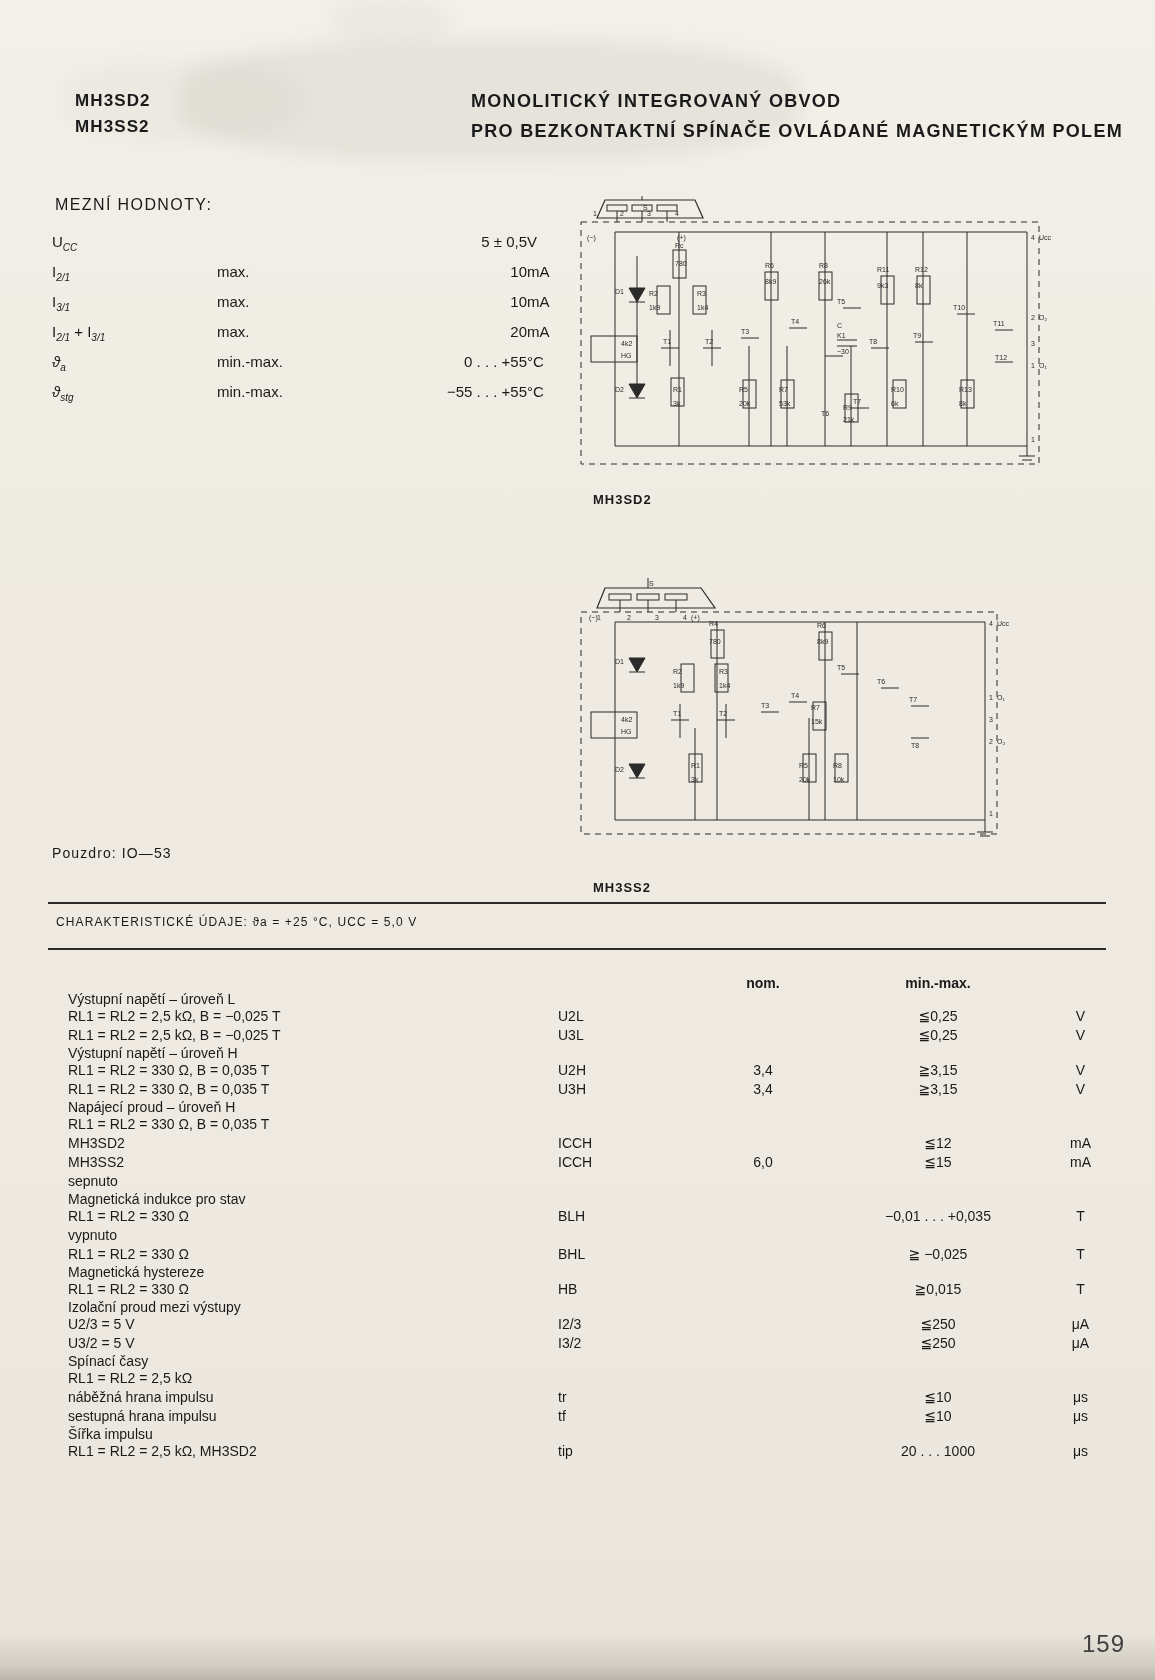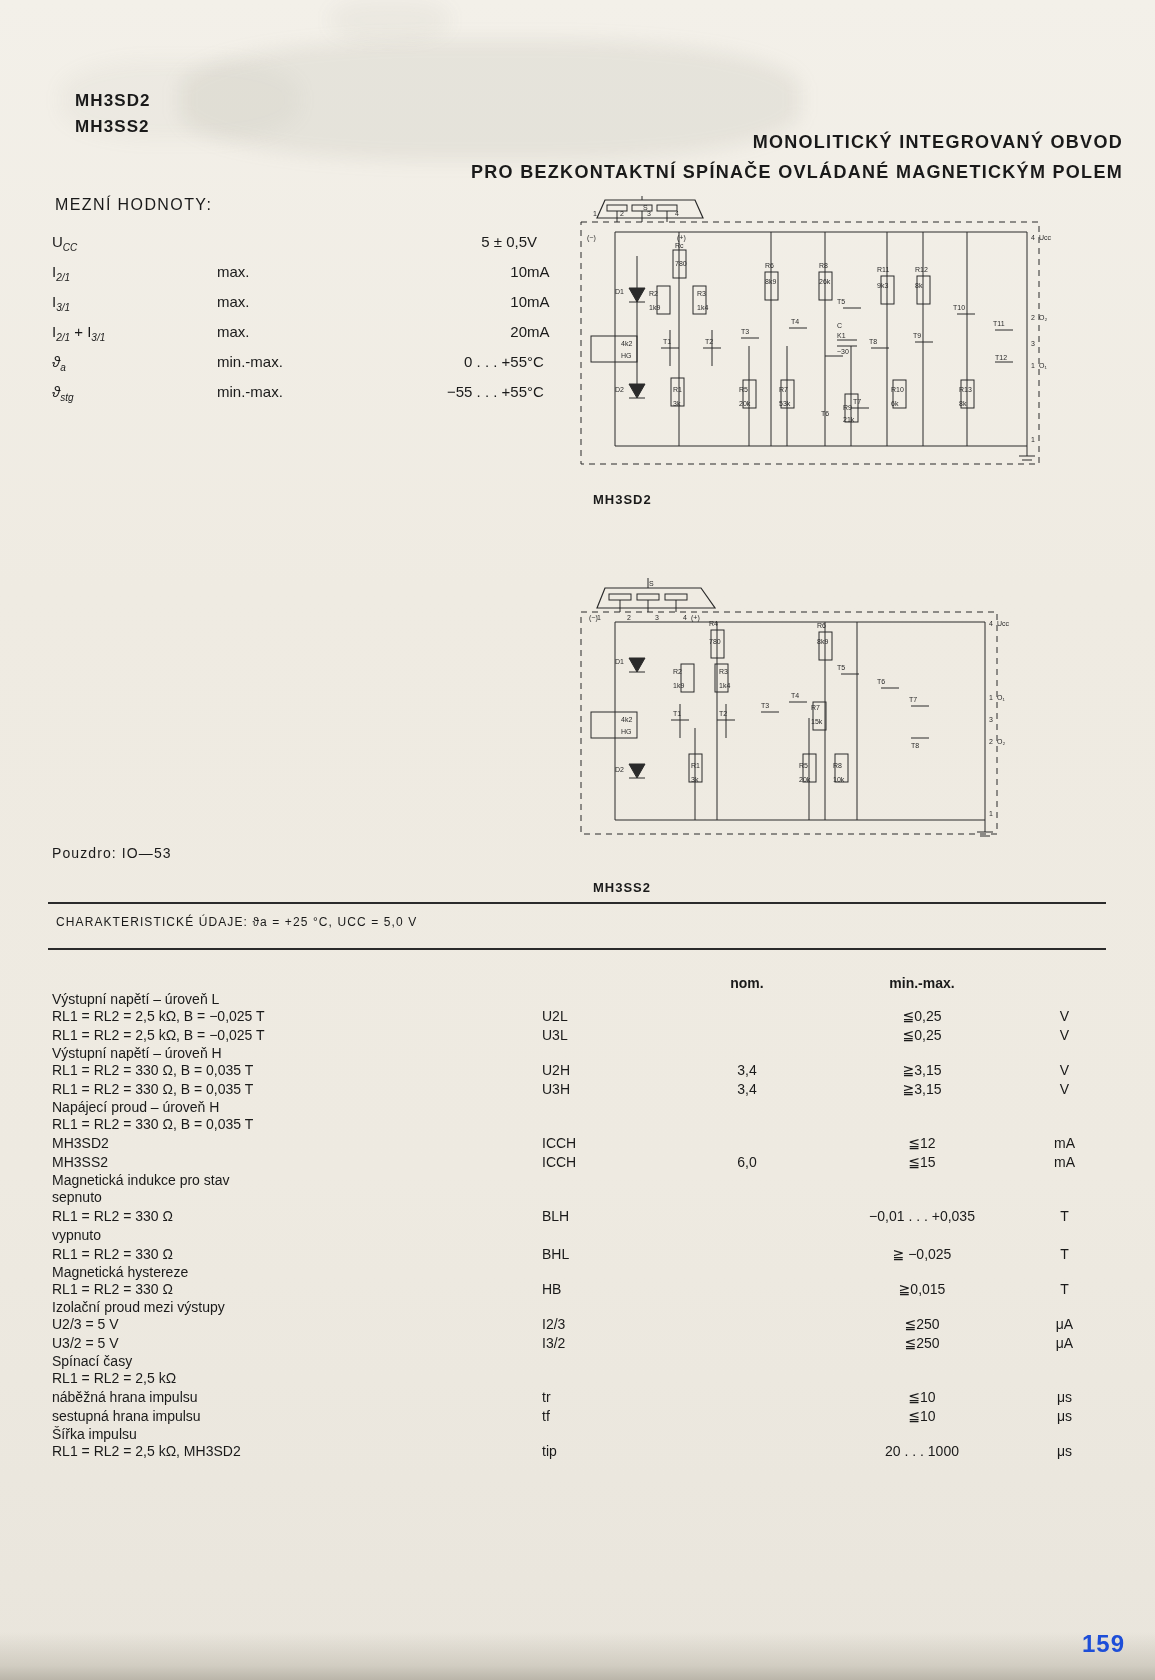--- a/index.html
+++ b/index.html
@@ -19,22 +19,22 @@
   .smudge{
     position:absolute;background:rgba(150,145,135,0.13);
     filter:blur(9px);border-radius:40%;
   }
   
   .hdr-left{
     position:absolute;left:75px;top:88px;
     font-size:17px;font-weight:bold;letter-spacing:1.1px;line-height:26px;
   }
   .hdr-right{
-    position:absolute;right:32px;top:86px;text-align:right;
-    font-size:18px;font-weight:bold;letter-spacing:1.3px;line-height:30px;margin-top:41px;
+    position:absolute;right:32px;top:86px;
+    font-size:18px;font-weight:bold;letter-spacing:1.3px;line-height:30px;
   }
   
   .mezni-title{
     position:absolute;left:55px;top:196px;font-size:16px;letter-spacing:1.4px;
   }
   table.mezni{
     position:absolute;left:52px;top:228px;border-collapse:collapse;
     font-size:15px;
   }
   table.mezni td{padding:5px 0;vertical-align:baseline;}
@@ -49,37 +49,37 @@
   .sch{position:absolute;}
   .sch-cap{
     position:absolute;font-size:13px;font-weight:bold;letter-spacing:1px;
   }
   
   .rule{position:absolute;background:#2b2b2b;}
   .char-title{
     position:absolute;left:56px;top:915px;font-size:12px;letter-spacing:1.1px;
   }
   table.chars{
-    position:absolute;left:52px;top:975px;width:1055px;border-collapse:collapse;
+    position:absolute;left:68px;top:975px;width:1055px;border-collapse:collapse;
     font-size:14px;
   }
   table.chars td{vertical-align:top;padding:0;}
   .col-desc{width:490px;}
   .col-sym{width:130px;}
   .col-nom{width:150px;text-align:center;}
   .col-mm{width:200px;text-align:center;}
   .col-u{width:85px;text-align:center;}
   .hdr-row td{font-weight:bold;padding-bottom:10px;font-size:14px;}
   .grp{padding-top:11px;}
   .ind1{padding-left:22px;}
   .ind2{padding-left:40px;}
   .lh{line-height:19px;}
   .pgnum{
-    position:absolute;right:30px;bottom:22px;font-size:24px;font-weight:bold;
-    letter-spacing:1px;color:#1d4ed8;
+    position:absolute;right:30px;bottom:22px;font-size:24px;font-weight:normal;
+    letter-spacing:1px;color:#404040;
   }
   .botband{
     position:absolute;left:0;bottom:0;width:1155px;height:48px;
     background:linear-gradient(180deg,rgba(205,200,188,0) 0%,rgba(190,185,172,0.55) 70%,rgba(170,165,152,0.75) 100%);
   }
   svg text{font-family:"Liberation Sans", sans-serif;}
 </style>
 </head>
 <body>
 
@@ -462,34 +462,34 @@
   </tr>
   <tr>
     <td class="col-desc ind2 lh">MH3SS2</td>
     <td class="col-sym lh">ICCH</td>
     <td class="col-nom lh">6,0</td>
     <td class="col-mm lh">≦15</td>
     <td class="col-u lh">mA</td>
   </tr>
 
   <tr>
-    <td class="col-desc grp">Magnetická indukce pro stav</td>
-    <td class="col-sym grp"></td>
-    <td class="col-nom grp"></td>
-    <td class="col-mm grp"></td>
-    <td class="col-u grp"></td>
-  </tr>
-  <tr>
     <td class="col-desc ind1 lh">sepnuto</td>
     <td class="col-sym lh"></td>
     <td class="col-nom lh"></td>
     <td class="col-mm lh"></td>
     <td class="col-u lh"></td>
   </tr>
   <tr>
+    <td class="col-desc grp">Magnetická indukce pro stav</td>
+    <td class="col-sym grp"></td>
+    <td class="col-nom grp"></td>
+    <td class="col-mm grp"></td>
+    <td class="col-u grp"></td>
+  </tr>
+  <tr>
     <td class="col-desc ind2 lh">RL1 = RL2 = 330 Ω</td>
     <td class="col-sym lh">BLH</td>
     <td class="col-nom lh"></td>
     <td class="col-mm lh">−0,01 . . . +0,035</td>
     <td class="col-u lh">T</td>
   </tr>
   <tr>
     <td class="col-desc ind1 lh">vypnuto</td>
     <td class="col-sym lh"></td>
     <td class="col-nom lh"></td>

